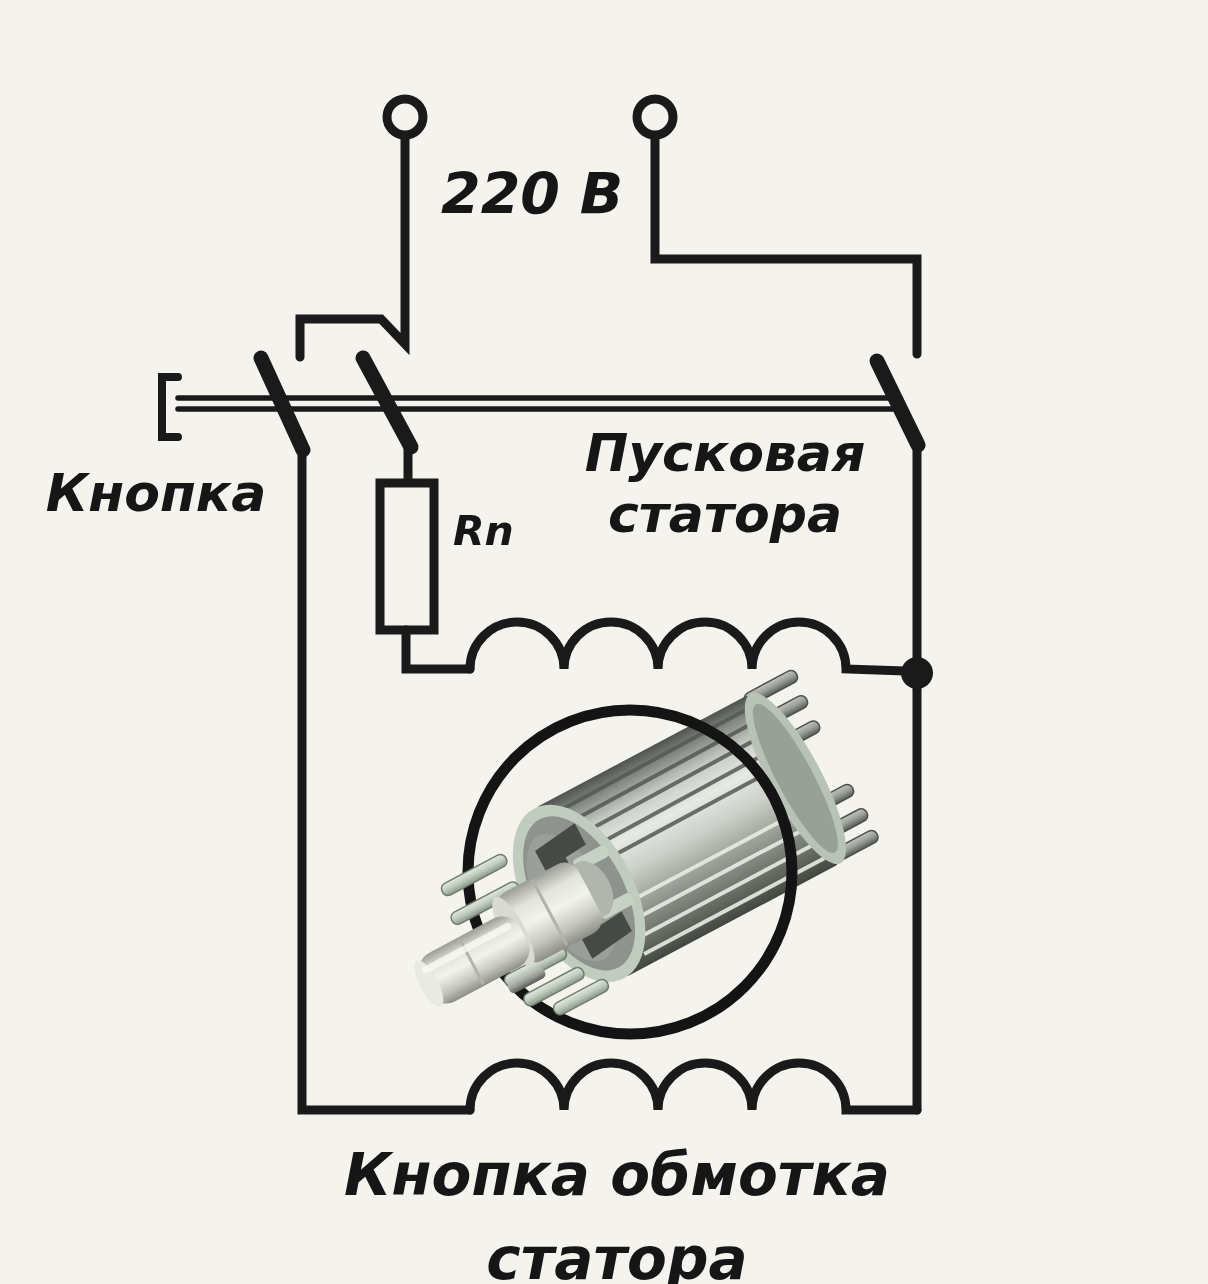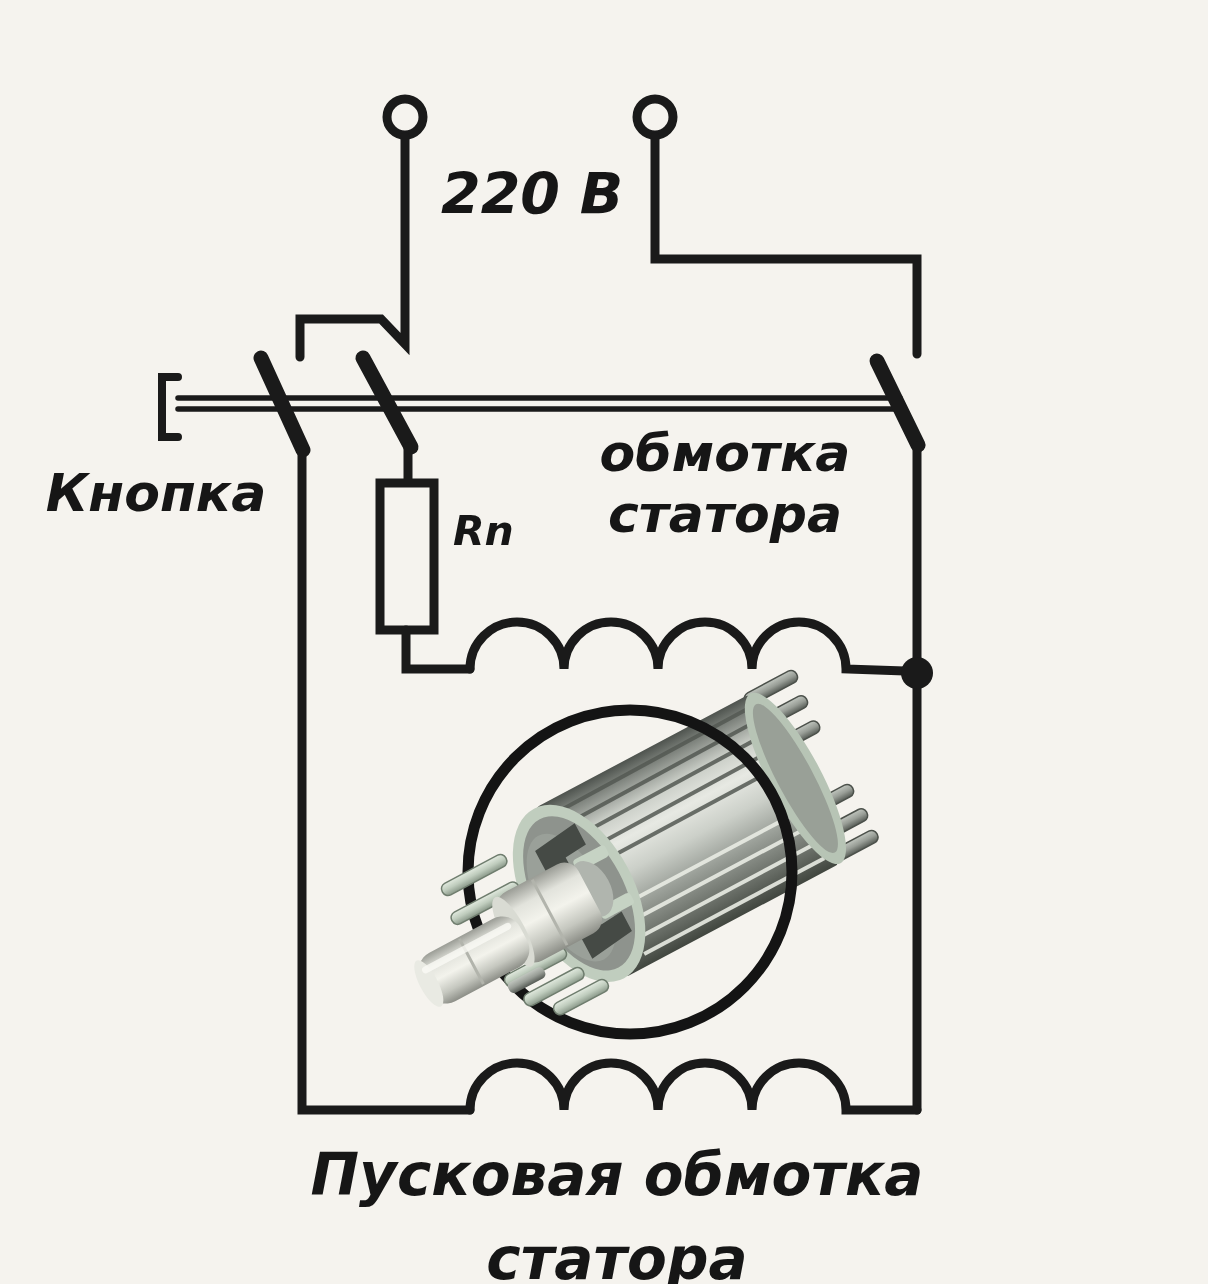--- a/index.html
+++ b/index.html
@@ -168,22 +168,22 @@
 <div class="label v220">220 В</div>
 
 
 <div class="label knopka center">
   <div>Кнопка</div>
 </div>
 
 <div class="label rn">Rn</div>
 
 <div class="label pwind center">
-  <div>обмотка</div>
+  <div>Пусковая</div>
   <div>статора</div>
 </div>
 
 <div class="label rwind center">
-  <div>Пусковая обмотка</div>
+  <div>Кнопка обмотка</div>
   <div>статора</div>
 </div>
 
 </div>
 
 </body></html>

